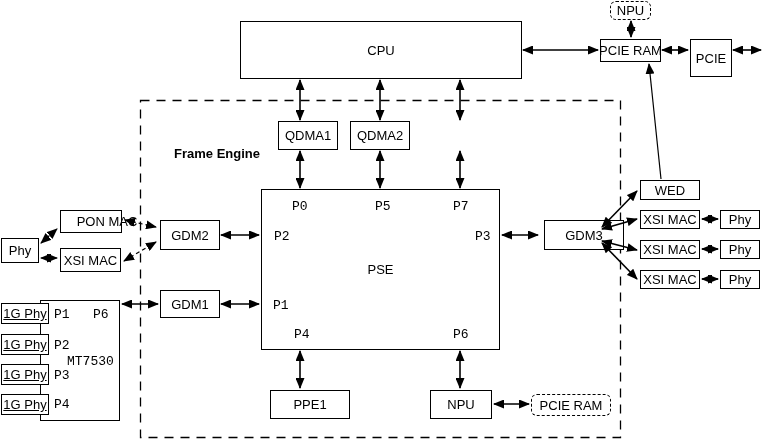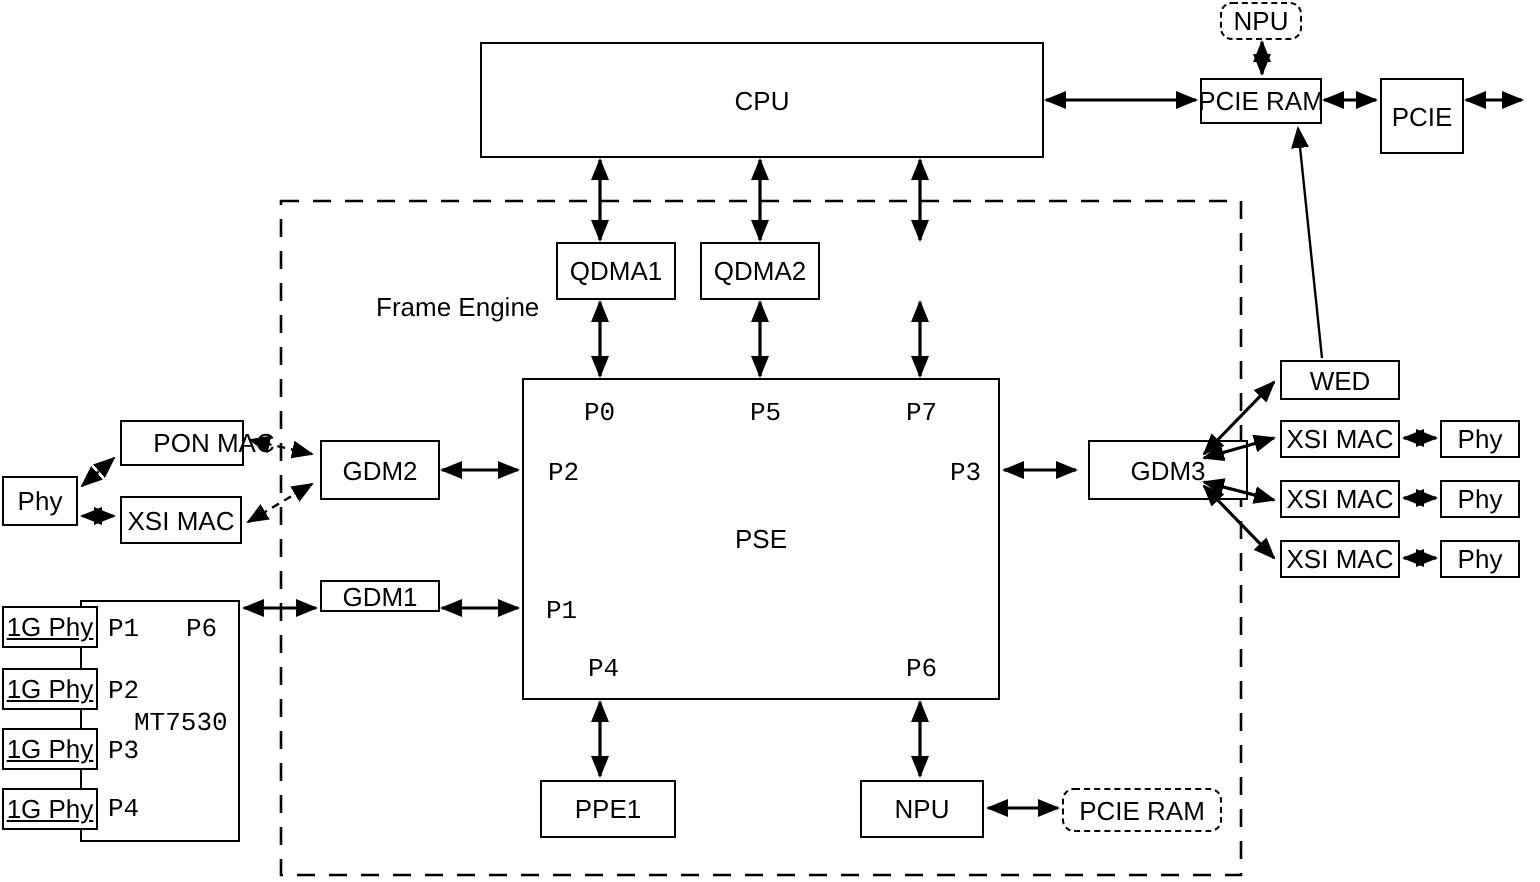--- a/index.html
+++ b/index.html
@@ -28,21 +28,21 @@
 </style>
 </head>
 <body>
 
 <div id="canvas">
 
   <svg id="frame-layer">
     <rect class="frame-border" x="140.5" y="100.5" width="480" height="337"></rect>
   </svg>
 
-  <span class="freelabel" style="left:188px; top:147px;">Frame Engine</span>
+  <span class="freelabel" style="left:174px; top:147px;font-weight:bold;">Frame Engine</span>
 
   <div class="node" style="left:240px; top:21px; width:282px; height:58px;">
     <span>CPU</span>
   </div>
   <div class="node dashed" style="left:610px; top:1px; width:41px; height:19px;">
     <span>NPU</span>
   </div>
   <div class="node" style="left:600px; top:39px; width:61px; height:23px;">
     <span>PCIE RAM</span>
   </div>
@@ -65,28 +65,28 @@
     <span class="port" style="left:12px; top:40px;">P2</span>
     <span class="port" style="left:213px; top:40px;">P3</span>
     <span class="port" style="left:11px; top:109px;">P1</span>
     <span class="port" style="left:32px; top:138px;">P4</span>
     <span class="port" style="left:191px; top:138px;">P6</span>
   </div>
 
   <div class="node" style="left:160px; top:220px; width:60px; height:30px;">
     <span>GDM2</span>
   </div>
-  <div class="node" style="left:160px; top:290px; width:60px; height:16px;">
+  <div class="node" style="left:160px; top:290px; width:60px; height:28px;">
     <span>GDM1</span>
   </div>
   <div class="node" style="left:544px; top:220px; width:80px; height:30px;">
     <span>GDM3</span>
   </div>
 
-  <div class="node" style="left:270px; top:390px; width:68px; height:29px;">
+  <div class="node" style="left:270px; top:390px; width:80px; height:29px;">
     <span>PPE1</span>
   </div>
   <div class="node" style="left:430px; top:390px; width:62px; height:29px;">
     <span>NPU</span>
   </div>
   <div class="node dashed" style="left:531px; top:394px; width:80px; height:22px;">
     <span>PCIE RAM</span>
   </div>
 
   <div class="node" style="left:640px; top:180px; width:60px; height:20px;">

